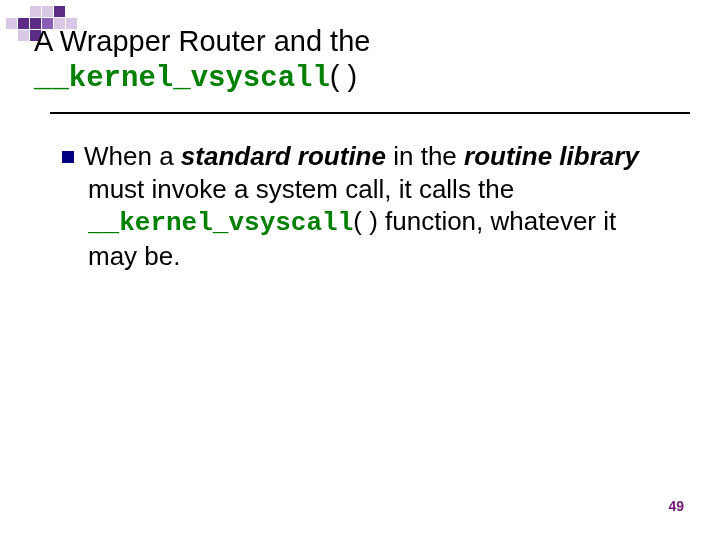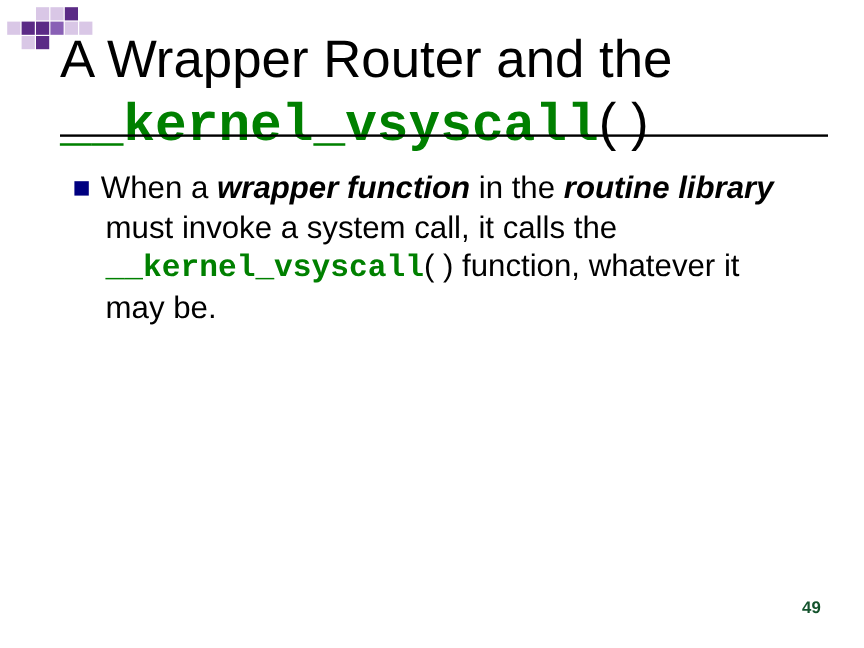--- a/index.html
+++ b/index.html
@@ -22,23 +22,23 @@
     gap: 1px;
   }
   .logo span { width: 11px; height: 11px; display: block; }
   .c0 { background: transparent; }
   .c1 { background: #d9c7e6; }
   .c2 { background: #5b2b86; }
   .c3 { background: #8960b5; }
 
   .title {
     position: absolute;
-    left: 50px;
+    left: 34px;
     top: 24px;
-    font-size: 44px;
+    font-size: 29px;
     color: #000;
     line-height: 1.2;
   }
   .title .code {
     font-family: "Courier New", Courier, monospace;
     color: #008000;
     font-weight: bold;
   }
   .hr {
     position: absolute;
@@ -76,21 +76,21 @@
     color: #008000;
     font-weight: bold;
   }
 
   .pagenum {
     position: absolute;
     right: 36px;
     bottom: 26px;
     font-size: 14px;
     font-weight: bold;
-    color: #14532d;
+    color: #701a75;
   }
 </style>
 </head>
 <body>
 
 <div class="logo">
   <span class="c0"></span>
     <span class="c0"></span>
     <span class="c1"></span>
     <span class="c1"></span>
@@ -112,17 +112,17 @@
 
 <div class="title">
   <span>A Wrapper Router and the </span><br>
   <span class="code">__kernel_vsyscall</span><span>( )</span>
 </div>
 
 <div class="hr"></div>
 
 <div class="body">
   <div class="indent">
-    <span class="bullet"></span><span id="bullet-content"><span>When a </span><span class="bi">wrapper function</span><span> in the </span><span class="bi">routine library</span><span> must invoke a system call, it calls the </span><span class="bcode">__kernel_vsyscall</span><span>( ) function, whatever it may be.</span></span>
+    <span class="bullet"></span><span id="bullet-content"><span>When a </span><span class="bi">standard routine</span><span> in the </span><span class="bi">routine library</span><span> must invoke a system call, it calls the </span><span class="bcode">__kernel_vsyscall</span><span>( ) function, whatever it may be.</span></span>
   </div>
 </div>
 
 <div class="pagenum">49</div>
 
 </body></html>

